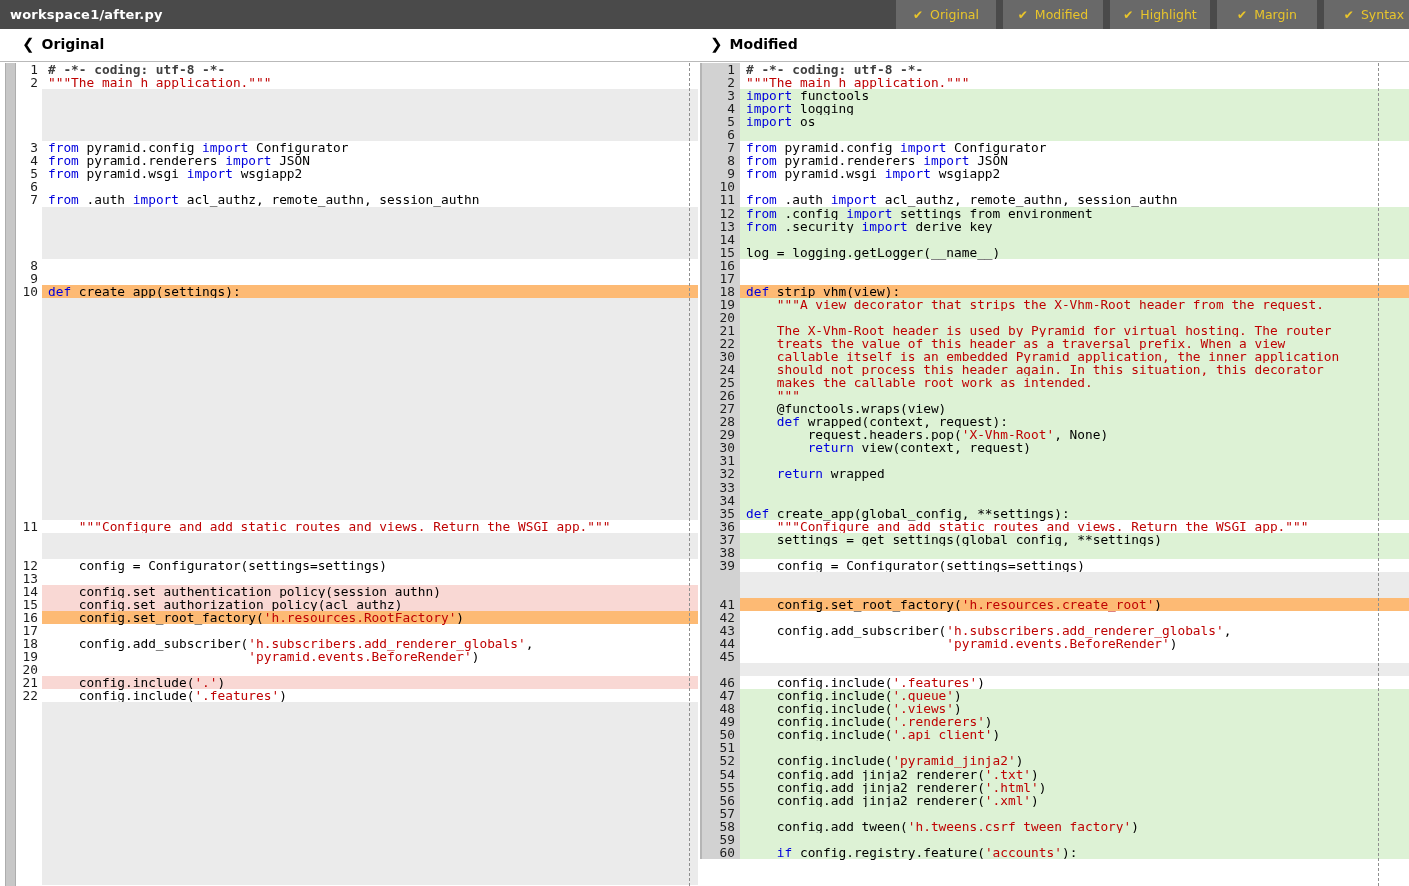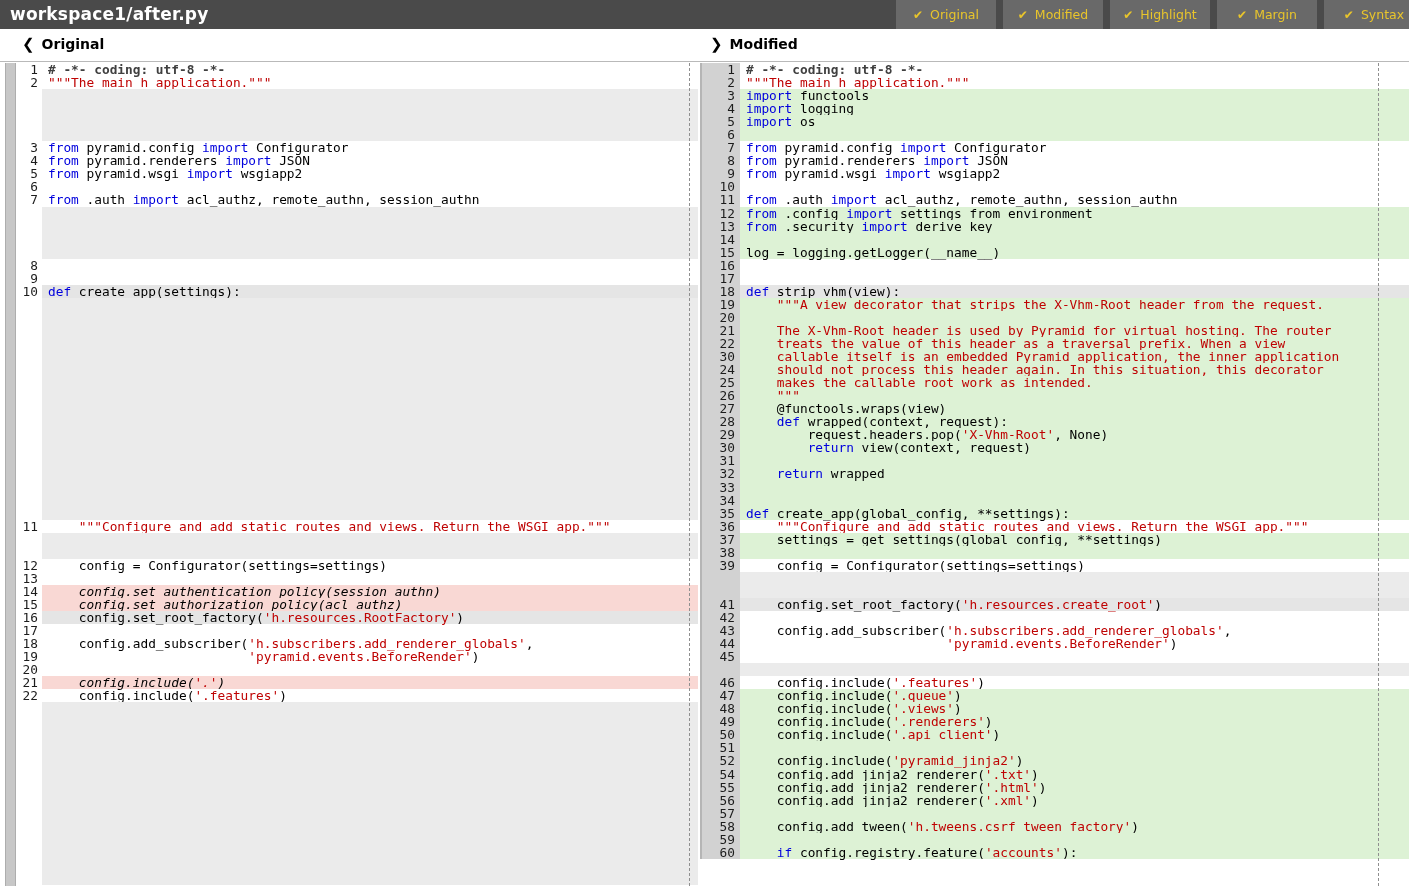--- a/index.html
+++ b/index.html
@@ -8,21 +8,21 @@
     width:1409px; height:886px; position:relative; overflow:hidden;
     background:#ffffff; font-family:"DejaVu Sans", sans-serif;
   }
   
   .titlebar {
     position:absolute; left:0; top:0; width:1409px; height:29px;
     background:#4a4a4a;
   }
   .win-title {
     position:absolute; left:10px; top:0; height:27px; line-height:29px;
-    color:#ffffff; font-size:17px; font-weight:bold; letter-spacing:0.2px;
+    color:#ffffff; font-size:13px; font-weight:bold; letter-spacing:0.2px;
   }
   .btns {
     position:absolute; left:896px; top:0; right:0; height:29px;
     display:flex; gap:7px; overflow:hidden;
   }
   .tbtn {
     flex:0 0 100px; height:29px; background:#696969;
     display:flex; align-items:center; justify-content:center; gap:7px;
     color:#e9c52b; font-size:12.5px; cursor:default;
   }
@@ -60,22 +60,22 @@
   .panel-right .gut {
     flex:0 0 40px; padding-right:5px;
     background:#d2d2d2; border-left:2px solid #b5b5b5;
   }
   .code {
     flex:1; white-space:pre; padding-left:6px;
     font-family:"DejaVu Sans Mono", monospace; font-size:12.8px; line-height:13.06px;
     color:#000;
   }
   .bg-add { background:#ddf2d5; }
-  .bg-del { background:#f9d8d4;font-style:italic; }
-  .bg-chg { background:#e5e5e5; }
+  .bg-del { background:#f9d8d4; }
+  .bg-chg { background:#fdba74; }
   .bg-gap { background:#ebebeb; }
   .k { color:#0000dd; }
   .s { color:#bf0303; }
   .c { color:#404040;font-weight:bold; }
   .p { color:#000000; }
   .mline {
     position:absolute; top:0; bottom:0; width:0;
     border-left:1px dashed #8f8f8f; z-index:5;
   }
   .panel-left  .mline { left:689px; }

